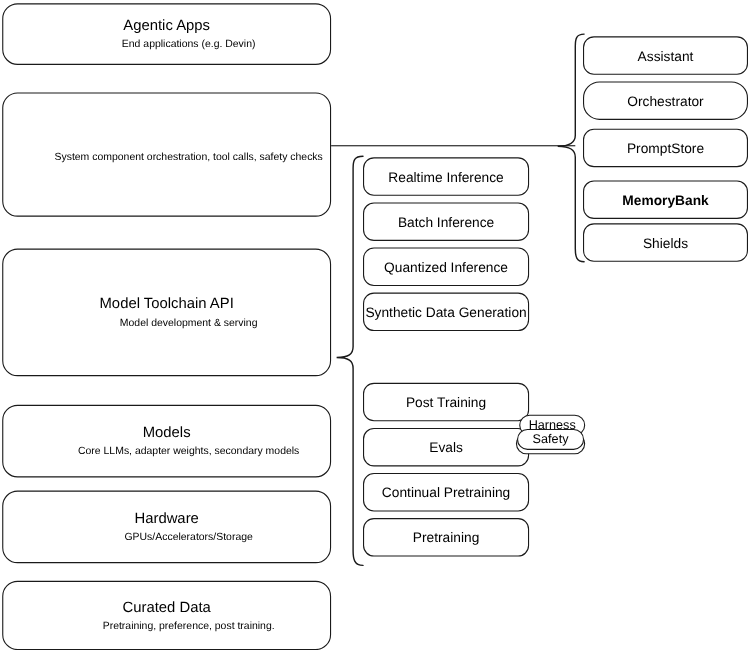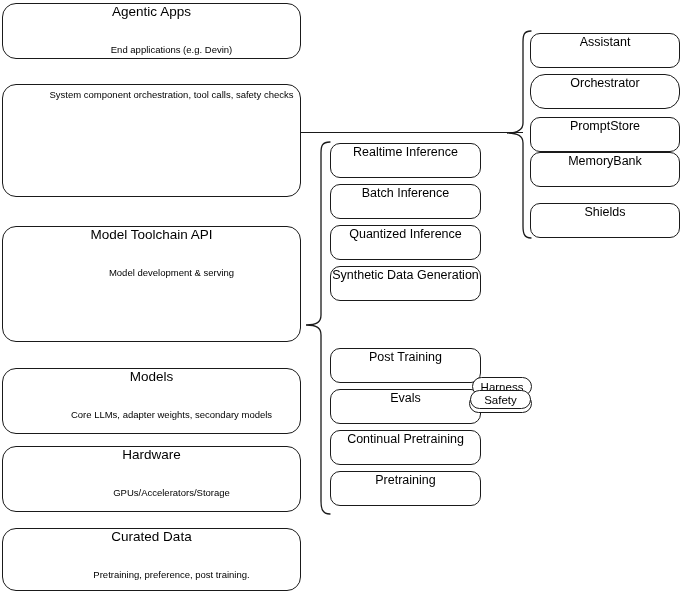--- a/index.html
+++ b/index.html
@@ -19,24 +19,23 @@
   
   .node {
     position: absolute;
     box-sizing: border-box;
     border: 1.3px solid #1a1a1a;
     border-radius: 12px;
     background: #ffffff;
     display: flex;
     flex-direction: column;
     align-items: center;
-    justify-content: flex-start;
+    justify-content: center;
     text-align: center;
     color: #000000;
-    gap: 20px;
   }
   .node .title {
     font-size: 13px;
     line-height: 16px;
     white-space: nowrap;
   }
   .node .sub {
     font-size: 9.5px;
     line-height: 13px;
     margin-top: 3px;
@@ -183,20 +182,20 @@
 
   <div class="node comp-box" style="top:33px;">
     <div class="title">Assistant</div>
   </div>
   <div class="node comp-box" style="top:74px;border-radius:15px;">
     <div class="title">Orchestrator</div>
   </div>
   <div class="node comp-box" style="top:117px;">
     <div class="title">PromptStore</div>
   </div>
-  <div class="node comp-box" style="top:152px;">
+  <div class="node comp-box" style="top:164px;font-weight:bold;">
     <div class="title">MemoryBank</div>
   </div>
   <div class="node comp-box" style="top:203px;">
     <div class="title">Shields</div>
   </div>
 
 </div>
 
 </body></html>

